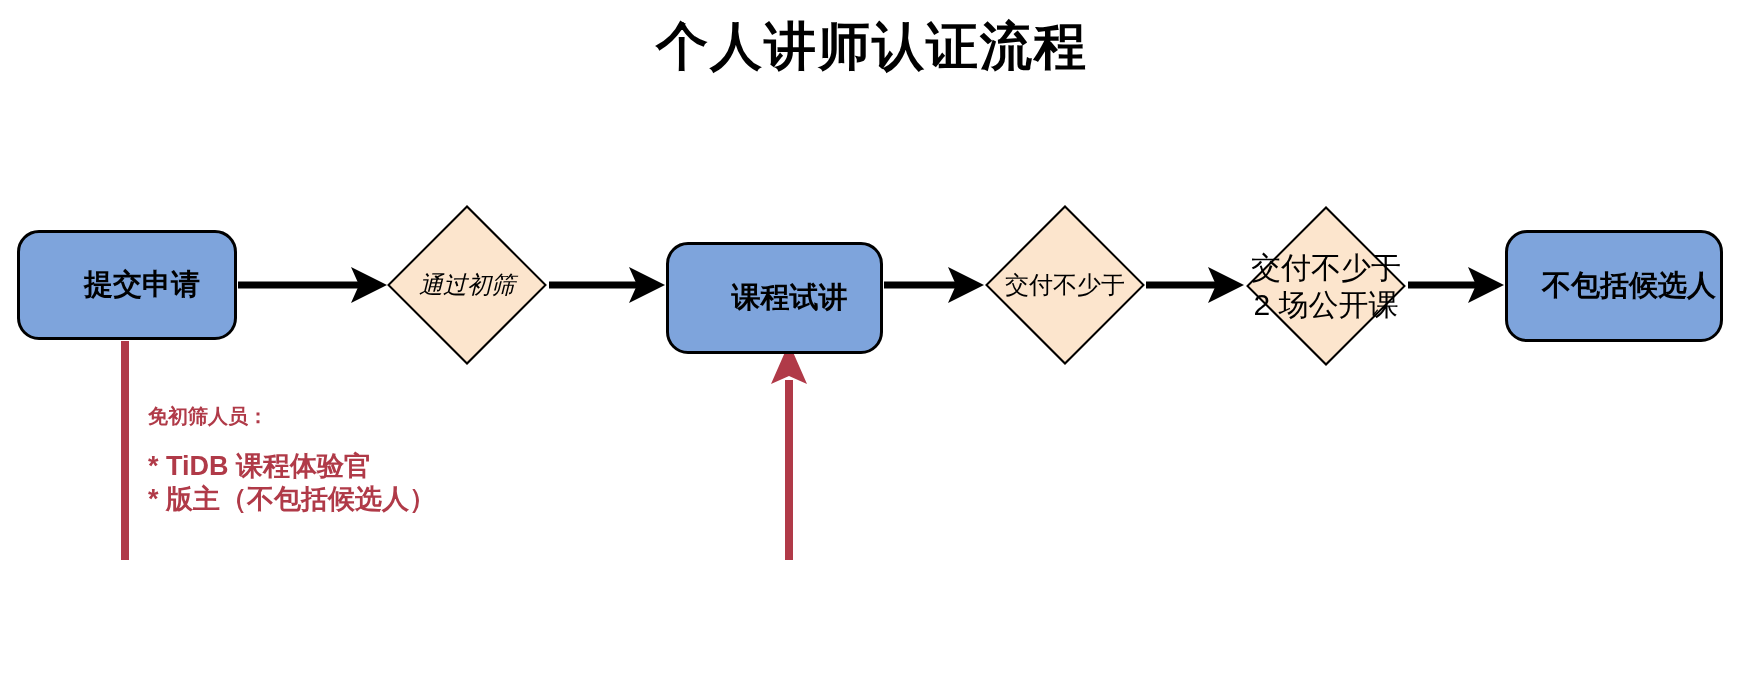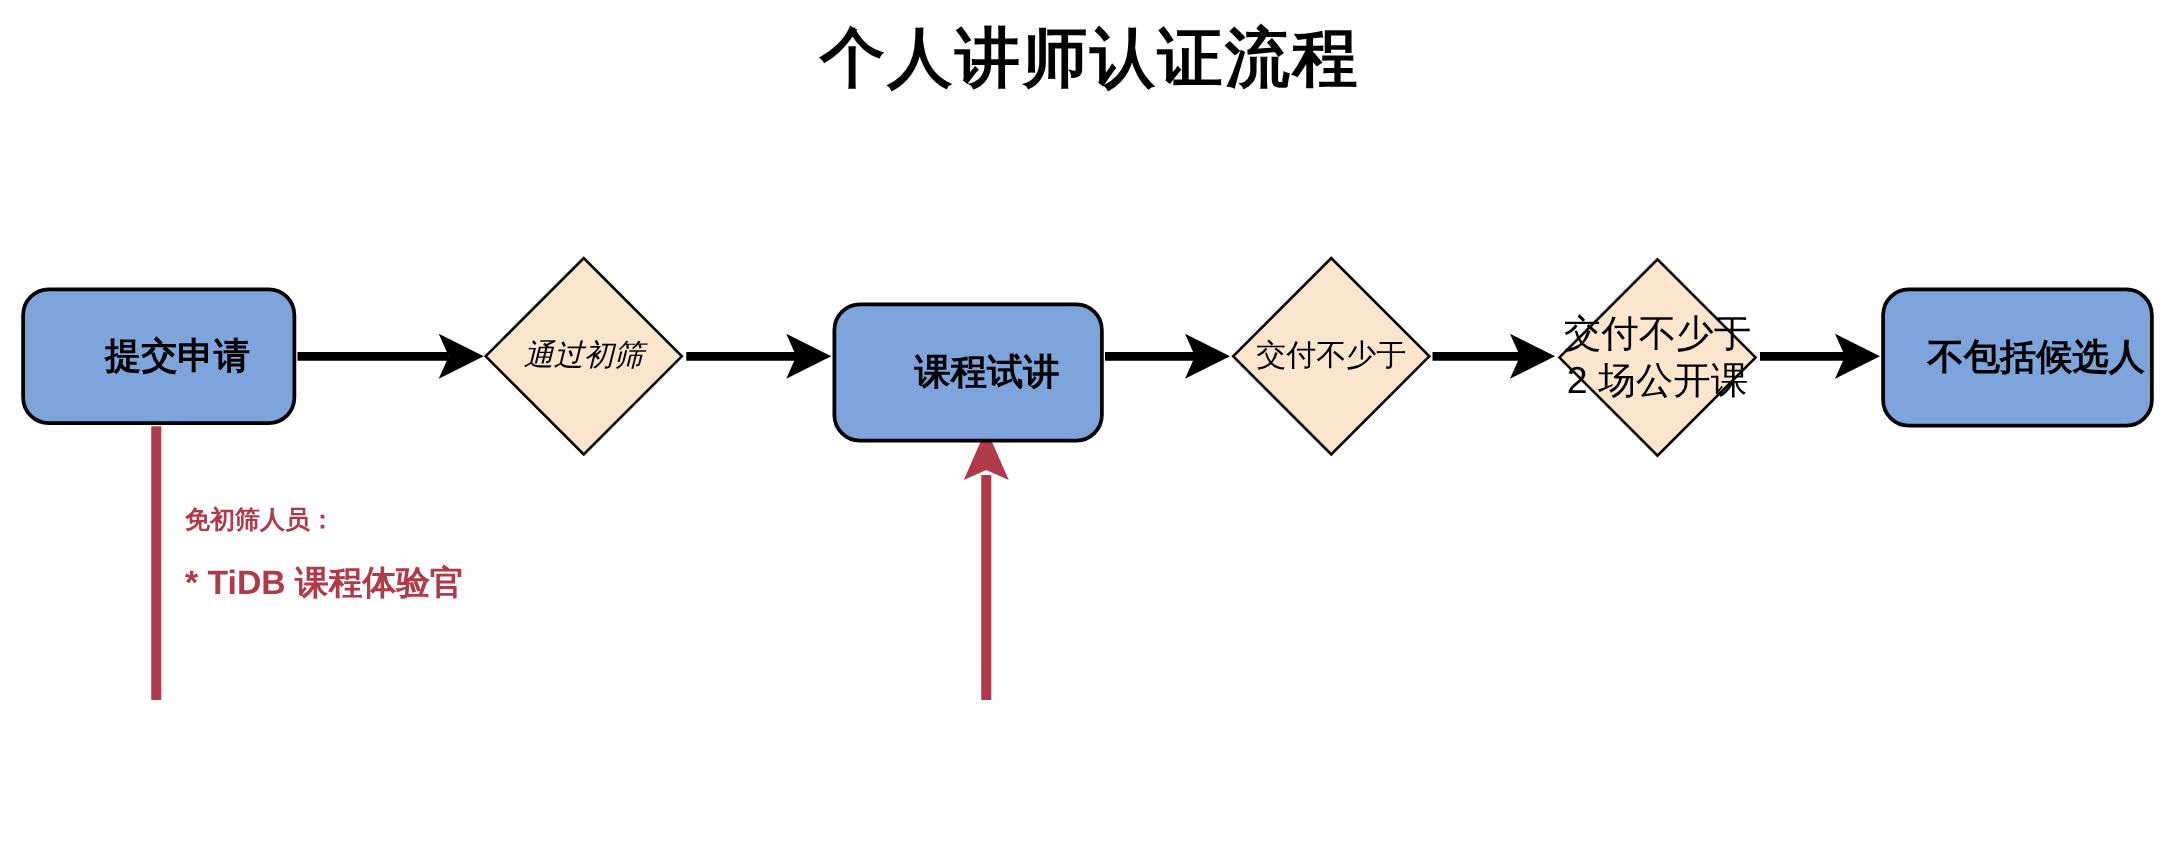--- a/index.html
+++ b/index.html
@@ -145,16 +145,17 @@
   </div>
 
   <div class="process p3">
     <span>不包括候选人</span>
   </div>
 
   <div class="exempt-note">
     <div class="exempt-heading">免初筛人员：</div>
     <ul class="exempt-list">
       <li>* TiDB 课程体验官</li>
+      <li>* 版主（不包括候选人）</li>
     </ul>
   </div>
 
 </div>
 
 </body></html>

